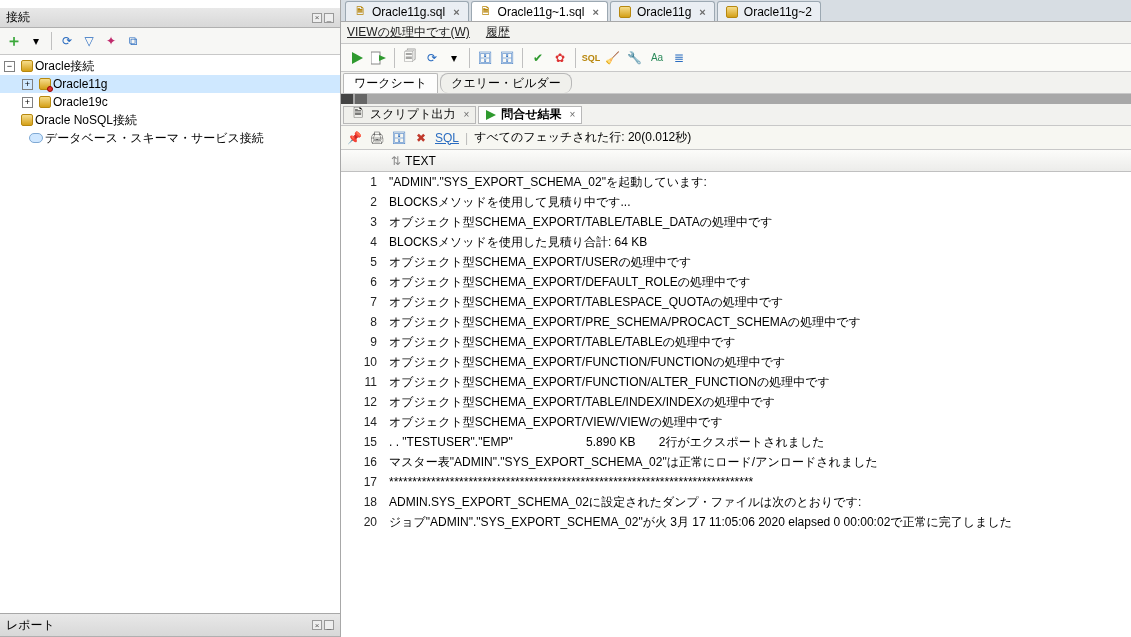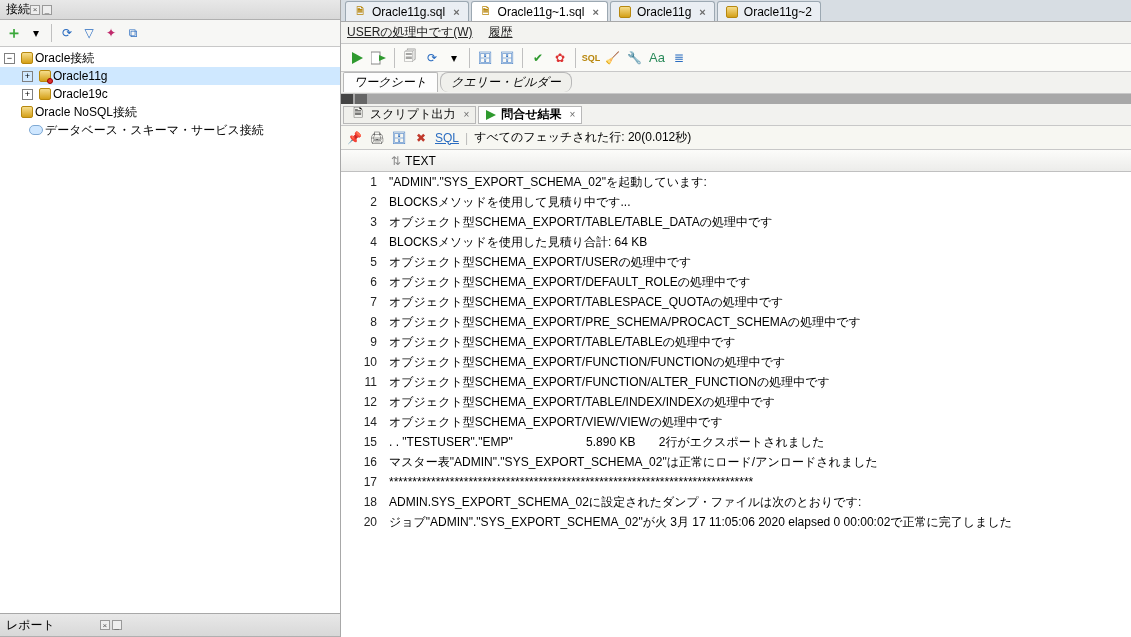--- a/index.html
+++ b/index.html
@@ -1,39 +1,39 @@
 <!DOCTYPE html>
 <html><head>
 <meta charset="utf-8">
 <style>
 * { box-sizing: border-box; margin: 0; padding: 0; font-family: "Hiragino Kaku Gothic ProN", "Meiryo", sans-serif; }
 body { width: 1131px; height: 637px; background: #f5f5f0; font-size: 12px; overflow: hidden; display: flex; }
 .sidebar { width: 341px; height: 637px; border-right: 1px solid #a8a8a8; display: flex; flex-direction: column; background: #fff; }
-.panel-header { background: linear-gradient(#e8e8e8,#d8d8d8); border-bottom: 1px solid #b0b0b0; height: 20px; display:flex; align-items:center; padding: 0 6px; font-size:12px; justify-content: flex-start;}
+.panel-header { background: linear-gradient(#e8e8e8,#d8d8d8); border-bottom: 1px solid #b0b0b0; height: 20px; display:flex; align-items:center; padding: 0 6px; font-size:12px; justify-content: space-between; margin-top: 8px;}
 .panel-header .btns { display:flex; gap:2px;}
 .panel-header .b { width:10px; height:10px; border:1px solid #999; background:#eee; font-size:8px; display:flex; align-items:center; justify-content:center; color:#555;}
 .toolbar { height: 27px; background: #f7f7f5; border-bottom: 1px solid #c8c8c8; display:flex; align-items:center; padding:0 4px; gap:2px;}
 .tbtn { width:20px; height:20px; display:flex; align-items:center; justify-content:center; border:1px solid transparent;}
 .sep { width:1px; height:18px; background:#c0c0c0; margin:0 3px;}
 .tree { flex:1; overflow:auto; background:#fff; padding-top:2px;}
 .tree-row { display:flex; align-items:center; height:18px; padding-left:4px; gap:2px; font-size:12px; white-space:nowrap;}
 .tree-row.sel { background:#cfe8ff;}
 .twisty { width:11px; height:11px; border:1px solid #808080; font-size:9px; display:flex; align-items:center; justify-content:center; line-height:9px; margin-right:4px;}
 .reports { height:24px; border-top:1px solid #a8a8a8;gap:45px;}
 
 .main { flex:1; display:flex; flex-direction:column; height:637px;}
 .tabstrip { height:22px; background: #d7dde3; border-bottom:1px solid #a8a8a8; display:flex; align-items:flex-end; padding-left:4px;}
 .tab { height:20px; padding:0 8px 0 6px; border:1px solid #9ca8b2; border-bottom:none; background:#eaeef3; border-radius:3px 3px 0 0; margin-right:2px; display:flex; align-items:center; gap:4px; font-size:12px;}
 .tab.active { background:#fff;}
 .tab .x { color:#6b6b6b; font-weight:bold; font-size:11px; margin-left:4px;}
 .subhead { height:22px; background:#f3f3f0; border-bottom:1px solid #c8c8c8; display:flex; align-items:center; padding:0 6px; gap:16px; font-size:12px;}
 .subhead a { text-decoration:underline; color:#222;}
 .maintoolbar { height:28px; background:#fafaf7; border-bottom:1px solid #c8c8c8; display:flex; align-items:center; padding:0 6px; gap:2px;}
 .maintoolbar .sep{height:20px;}
-.ws-tabs { height:22px; background:#f2f2ef; border-bottom:1px solid #c8c8c8; display:flex; align-items:flex-start;font-style:italic;}
+.ws-tabs { height:22px; background:#f2f2ef; border-bottom:1px solid #c8c8c8; display:flex; align-items:flex-end;}
 .ws-tab { height:20px; padding:0 10px; border:1px solid #b8b8b8; border-bottom:none; background:#fdfdfd; border-radius:2px 2px 0 0; display:flex; align-items:center; font-size:12px; margin-left:2px;}
 .editor { height:60px; background: linear-gradient(to right, #fcfcfa 0, #fcfcfa 35px, #fffff2 35px, #fffff2 100%); border-bottom:1px solid #c0c0c0; position:relative; font-family: Menlo, Consolas, "Courier New", monospace; font-size:12px; padding-left:50px; padding-top:6px; white-space:pre;}
 .editor .gutter { position:absolute; left:0; top:0; bottom:0; width:35px; border-right:4px solid #aeb7c0; background:#f2f2ee;}
 .kw { color:#0a57c2; font-weight:bold;}
 .kw2 { color:#0a8a3a; font-weight:bold;}
 .str { color:#1356b8;}
 .splitter { height:10px; background:#a8a8a8; display:flex;}
 .splitter .handle{ width:12px;height:10px;background:#444;}
 .result-tabs { height:22px; background:#f2f2ef; border-bottom:1px solid #c8c8c8; display:flex; align-items:center; padding-left:2px;}
 .rtab { height:18px; padding:0 6px; border:1px solid #b8b8b8; display:flex; align-items:center; gap:4px; font-size:12px; background:#fff; margin-right:2px;}
@@ -146,21 +146,21 @@
         <span class="x">×</span>
       </div>
       <div class="tab">
         <span class="icon">
           <span class="db-ico" style="display:inline-block;"></span>
         </span>
         <span>Oracle11g~2</span>
       </div>
     </div>
   <div class="subhead">
-    <a>USERの処理中です(W)</a>
+    <a>VIEWの処理中です(W)</a>
     <a>履歴</a>
   </div>
   <div class="maintoolbar">
     <div class="tbtn">
         <svg width="14" height="14">
           <polygon points="2,1 13,7 2,13" fill="#2f9a2f"></polygon>
         </svg>
       </div>
     <div class="tbtn">
         <svg width="16" height="14">
@@ -194,21 +194,21 @@
     <div class="tbtn">
         <span style="color:#b8860b;font-size:9px;font-weight:bold;">SQL</span>
       </div>
     <div class="tbtn">
         <span style="color:#d88;">🧹</span>
       </div>
     <div class="tbtn">
         <span style="color:#2a6cc0;">🔧</span>
       </div>
     <div class="tbtn">
-        <span style="color:#2a8a5a;font-size:13px;">Aa</span>
+        <span style="color:#2a8a5a;font-size:10px;">Aa</span>
       </div>
     <div class="tbtn">
         <span style="color:#2a6cc0;">≣</span>
       </div>
   </div>
   <div class="ws-tabs">
     <div class="ws-tab">ワークシート</div>
     <div class="ws-tab" style="background:#f0f0ec;border-radius:8px;">クエリー・ビルダー</div>
   </div>
   <div class="splitter">

